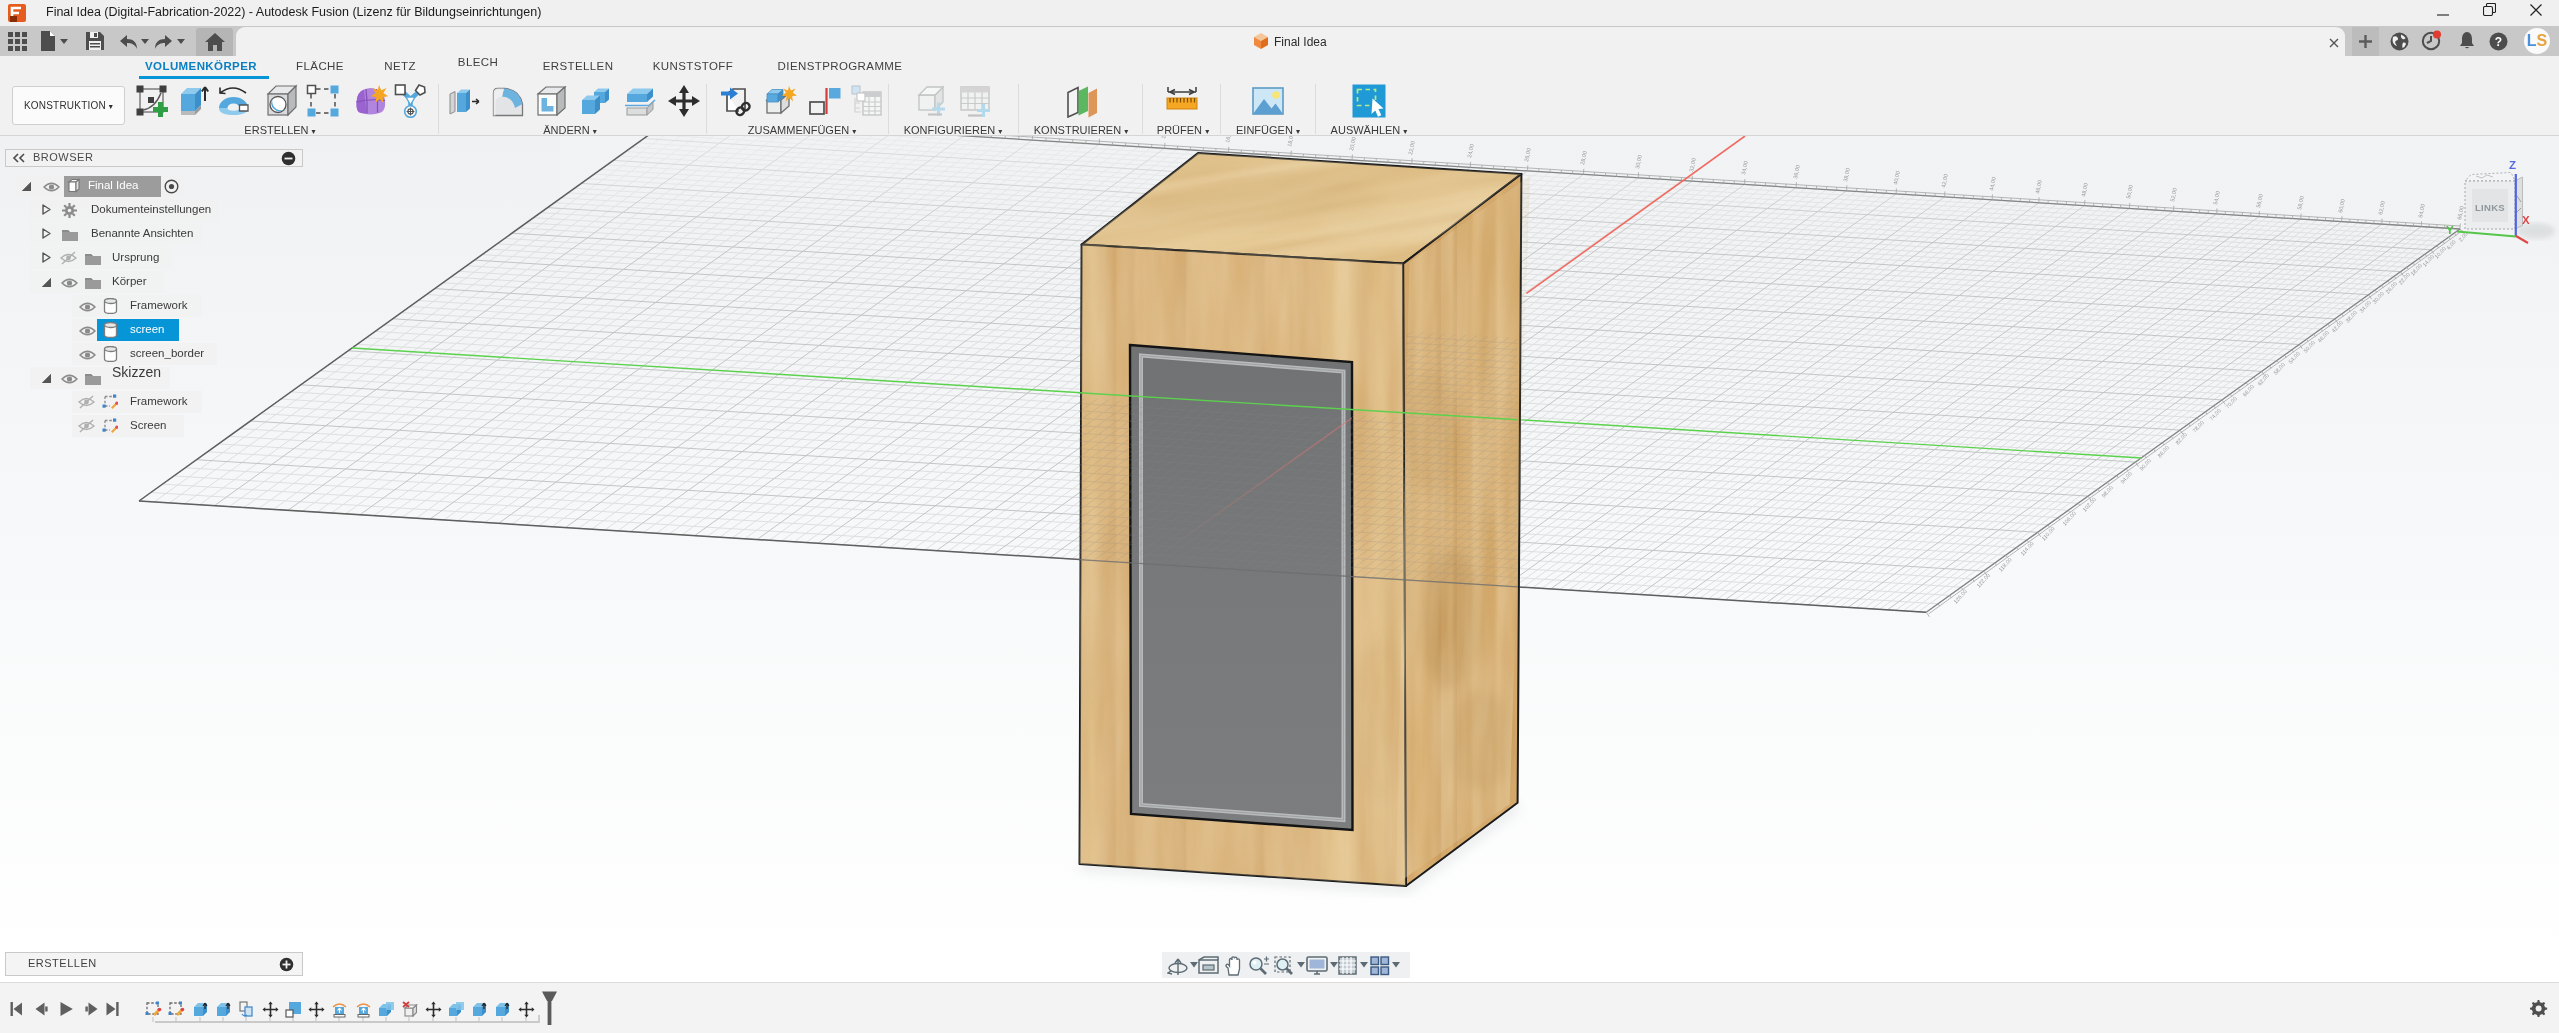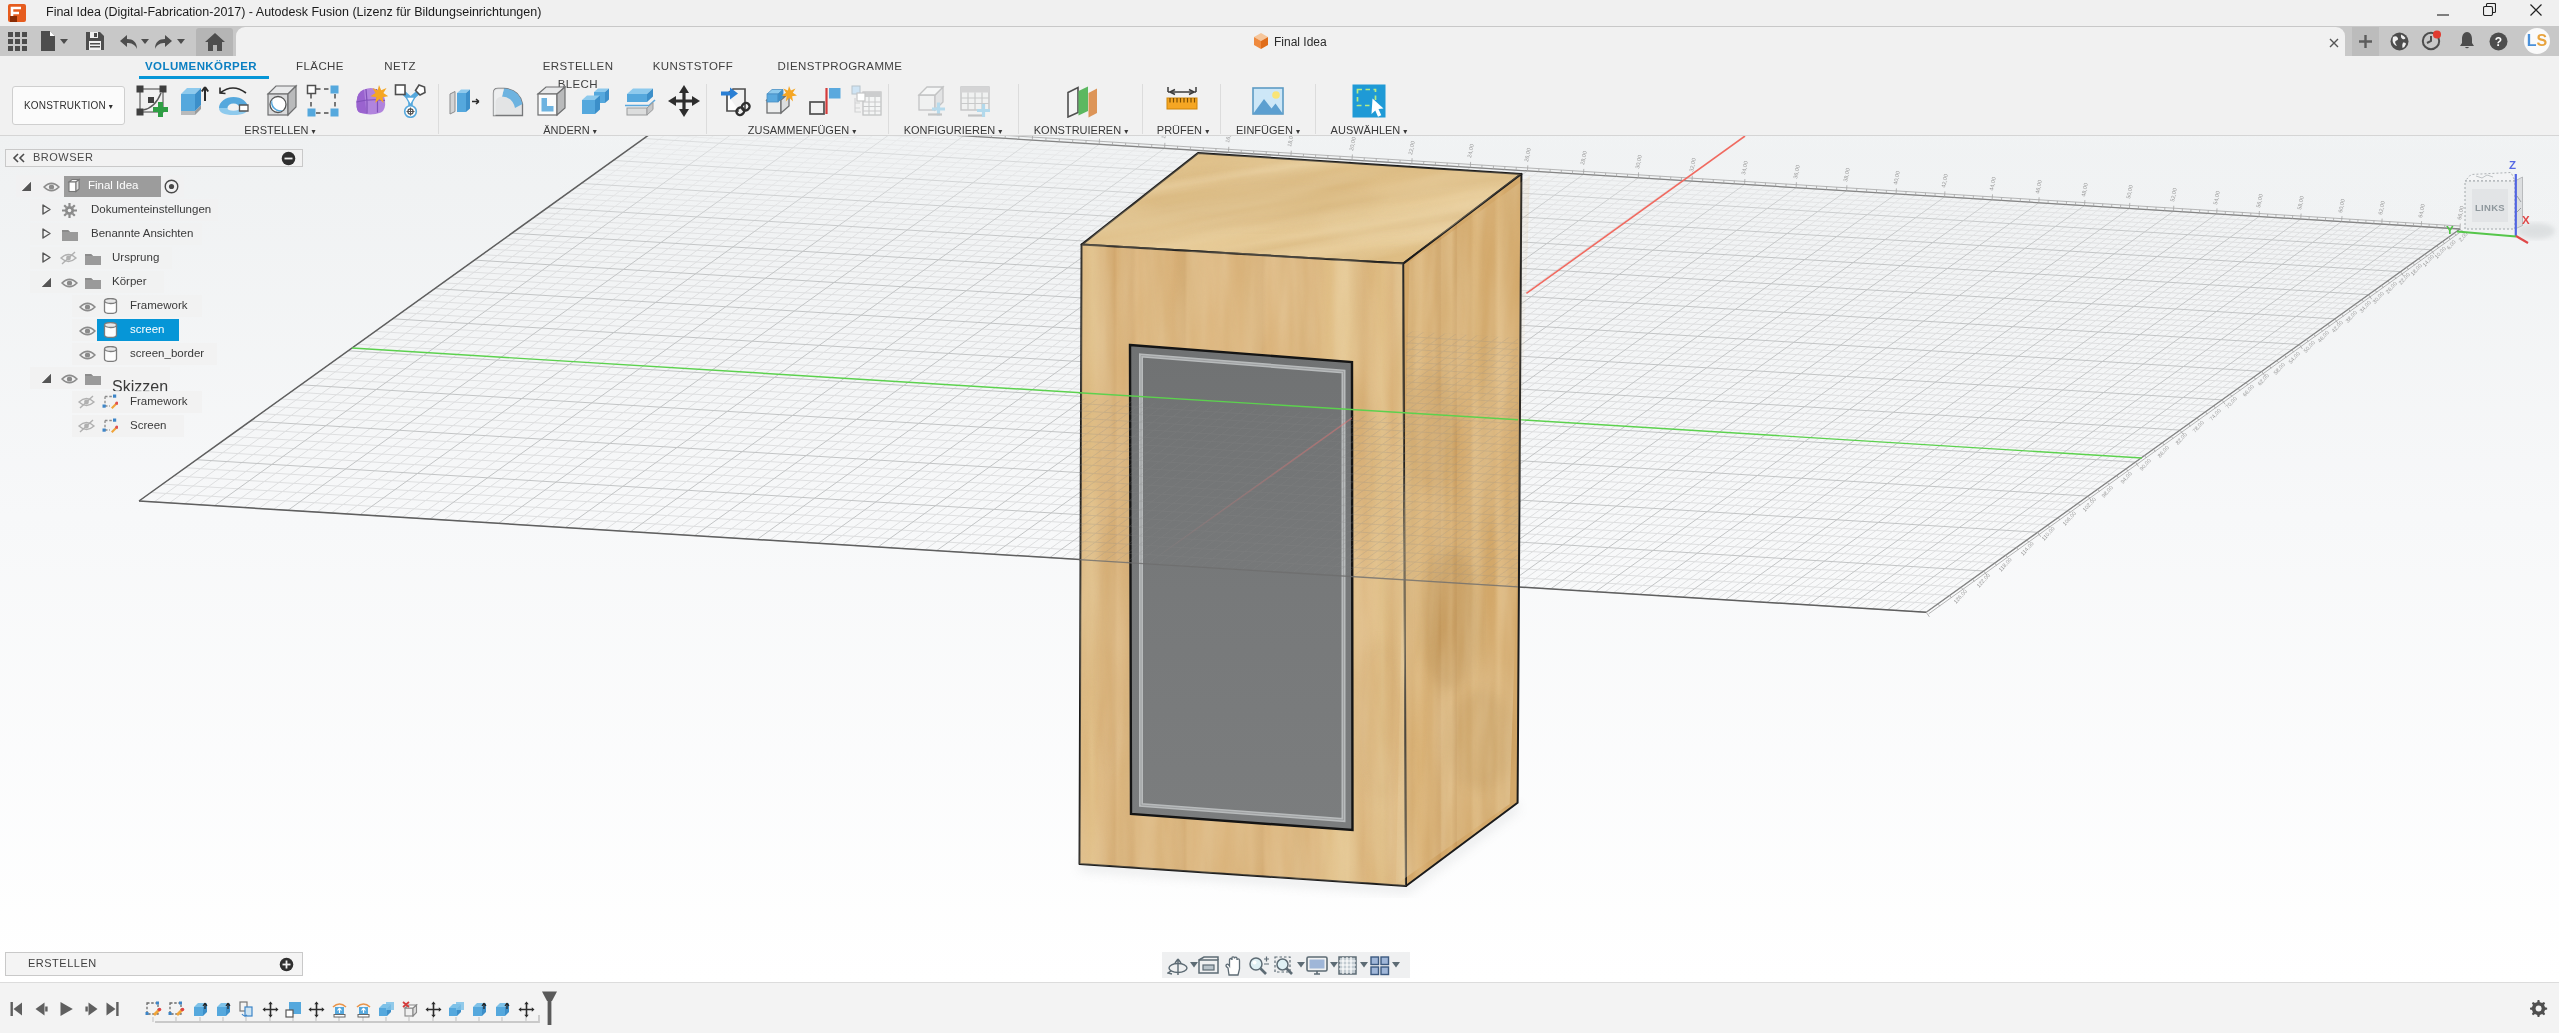--- a/index.html
+++ b/index.html
@@ -6,21 +6,21 @@
 svg{display:block}
 </style></head><body>
 <div style="position:absolute;left:0;top:0;width:2559px;height:26px;background:#f0f0f0;"></div>
 <div style="position:absolute;left:8px;top:4px;width:18px;height:18px;">
     <svg width="18" height="18" viewBox="0 0 18 18" style="">
       <rect x="0" y="0" width="18" height="18" rx="2" fill="#e65c1e"></rect>
       <path d="M4 15 V4 h9 M4 9 h7" stroke="#fff" stroke-width="2.6" fill="none"></path>
       <rect x="2" y="12" width="7" height="6" fill="#8a2c05"></rect>
     </svg>
   </div>
-<div style="position:absolute;left:46px;top:5px;font-size:12.5px;color:#1b1b1b;">Final Idea (Digital-Fabrication-2017) - Autodesk Fusion (Lizenz für Bildungseinrichtungen)</div>
+<div style="position:absolute;left:46px;top:5px;font-size:12.5px;color:#1b1b1b;">Final Idea (Digital-Fabrication-2022) - Autodesk Fusion (Lizenz für Bildungseinrichtungen)</div>
 <div style="position:absolute;left:2437px;top:9px;">
     <svg width="12" height="12" viewBox="0 0 12 12" style="">
       <path d="M0 6 H12" stroke="#222" stroke-width="1.1"></path>
     </svg>
   </div>
 <div style="position:absolute;left:2483px;top:3px;">
     <svg width="13" height="13" viewBox="0 0 13 13" style="">
       <rect x="0.5" y="3.5" width="9" height="9" fill="none" stroke="#222" stroke-width="1.1" rx="1.5"></rect>
       <path d="M3.5 3.5 V1.5 a1 1 0 0 1 1 -1 H11.5 a1 1 0 0 1 1 1 V8.5 a1 1 0 0 1 -1 1 H9.5" fill="none" stroke="#222" stroke-width="1.1"></path>
     </svg>
@@ -139,21 +139,21 @@
       <circle cx="9.5" cy="9.5" r="9" fill="#4d4d4d"></circle>
       <text x="9.5" y="14" font-family="Liberation Sans" font-size="12" font-weight="bold" fill="#fff" text-anchor="middle">?</text>
     </svg>
   </div>
 <div style="position:absolute;left:2524px;top:28px;width:26px;height:26px;border-radius:50%;background:#fafafa;"></div>
 <div style="position:absolute;left:2524px;top:28px;width:26px;height:26px;text-align:center;line-height:26px;font-size:16px;font-weight:bold;"><span style="color:#4a90d9">L</span><span style="color:#e8a33d">S</span></div>
 <div style="position:absolute;left:0;top:56px;width:2559px;height:80px;background:#f1f1f1;border-bottom:1px solid #d5d5d5;"></div>
 <div style="position:absolute;left:81px;top:60px;width:240px;text-align:center;font-size:11.5px;letter-spacing:0.4px;color:#0a7fc2;font-weight:bold;">VOLUMENKÖRPER</div>
 <div style="position:absolute;left:200px;top:60px;width:240px;text-align:center;font-size:11.5px;letter-spacing:0.4px;color:#3f3f3f;font-weight:normal;">FLÄCHE</div>
 <div style="position:absolute;left:280px;top:60px;width:240px;text-align:center;font-size:11.5px;letter-spacing:0.4px;color:#3f3f3f;font-weight:normal;">NETZ</div>
-<div style="position:absolute;left:358px;top:78px;width:240px;text-align:right;font-size:11.5px;letter-spacing:0.4px;color:#3f3f3f;font-weight:normal;">BLECH</div>
+<div style="position:absolute;left:358px;top:56px;width:240px;text-align:center;font-size:11.5px;letter-spacing:0.4px;color:#3f3f3f;font-weight:normal;">BLECH</div>
 <div style="position:absolute;left:458px;top:60px;width:240px;text-align:center;font-size:11.5px;letter-spacing:0.4px;color:#3f3f3f;font-weight:normal;">ERSTELLEN</div>
 <div style="position:absolute;left:573px;top:60px;width:240px;text-align:center;font-size:11.5px;letter-spacing:0.4px;color:#3f3f3f;font-weight:normal;">KUNSTSTOFF</div>
 <div style="position:absolute;left:720px;top:60px;width:240px;text-align:center;font-size:11.5px;letter-spacing:0.4px;color:#3f3f3f;font-weight:normal;">DIENSTPROGRAMME</div>
 <div style="position:absolute;left:139px;top:76px;width:130px;height:3px;background:#0696d7;"></div>
 <div style="position:absolute;left:12px;top:86px;width:113px;height:39px;background:#fbfbfb;border:1px solid #cfcfcf;border-radius:3px;"></div>
 <div style="position:absolute;left:12px;top:100px;width:113px;text-align:center;font-size:10px;color:#2f2f2f;letter-spacing:0.2px;">KONSTRUKTION <span style="font-size:8px">▾</span></div>
 <div style="position:absolute;left:438px;top:84px;width:1px;height:50px;background:#dcdcdc;"></div>
 <div style="position:absolute;left:706px;top:84px;width:1px;height:50px;background:#dcdcdc;"></div>
 <div style="position:absolute;left:888px;top:84px;width:1px;height:50px;background:#dcdcdc;"></div>
 <div style="position:absolute;left:1018px;top:84px;width:1px;height:50px;background:#dcdcdc;"></div>
@@ -862,21 +862,21 @@
       <path d="M1 6 Q8.5 -1.5 16 6 Q8.5 13.5 1 6 Z" fill="none" stroke="#8b8b8b" stroke-width="1.5"></path>
       <circle cx="8.5" cy="6" r="2.6" fill="#8b8b8b"></circle>
     </svg>
   </div>
 <div style="position:absolute;left:85px;top:372px;">
     <svg width="16" height="13" viewBox="0 0 16 13" style="">
       <path d="M0 2 h6 l2 2 h8 v9 h-16 z" fill="#9a9a9a"></path>
       <path d="M0 2 h6 l2 2 h-8 z" fill="#8b8b8b"></path>
     </svg>
   </div>
-<div style="position:absolute;left:112px;top:378px;font-size:16px;color:#3a3a3a;">Skizzen</div>
+<div style="position:absolute;left:112px;top:364px;font-size:14px;color:#3a3a3a;">Skizzen</div>
 <div style="position:absolute;left:72px;top:391px;width:130px;height:22px;background:rgba(241,241,241,0.93);"></div>
 <div style="position:absolute;left:78px;top:395px;">
     <svg width="17" height="14" viewBox="0 0 17 14" style="">
       <g opacity="0.75">
         <path d="M1 7 Q8.5 0 16 7 Q8.5 14 1 7 Z" fill="none" stroke="#9b9b9b" stroke-width="1.4"></path>
         <circle cx="8.5" cy="7" r="2.4" fill="#9b9b9b"></circle>
         <path d="M2 13 L15 1" stroke="#9b9b9b" stroke-width="1.4"></path>
       </g>
     </svg>
   </div>

